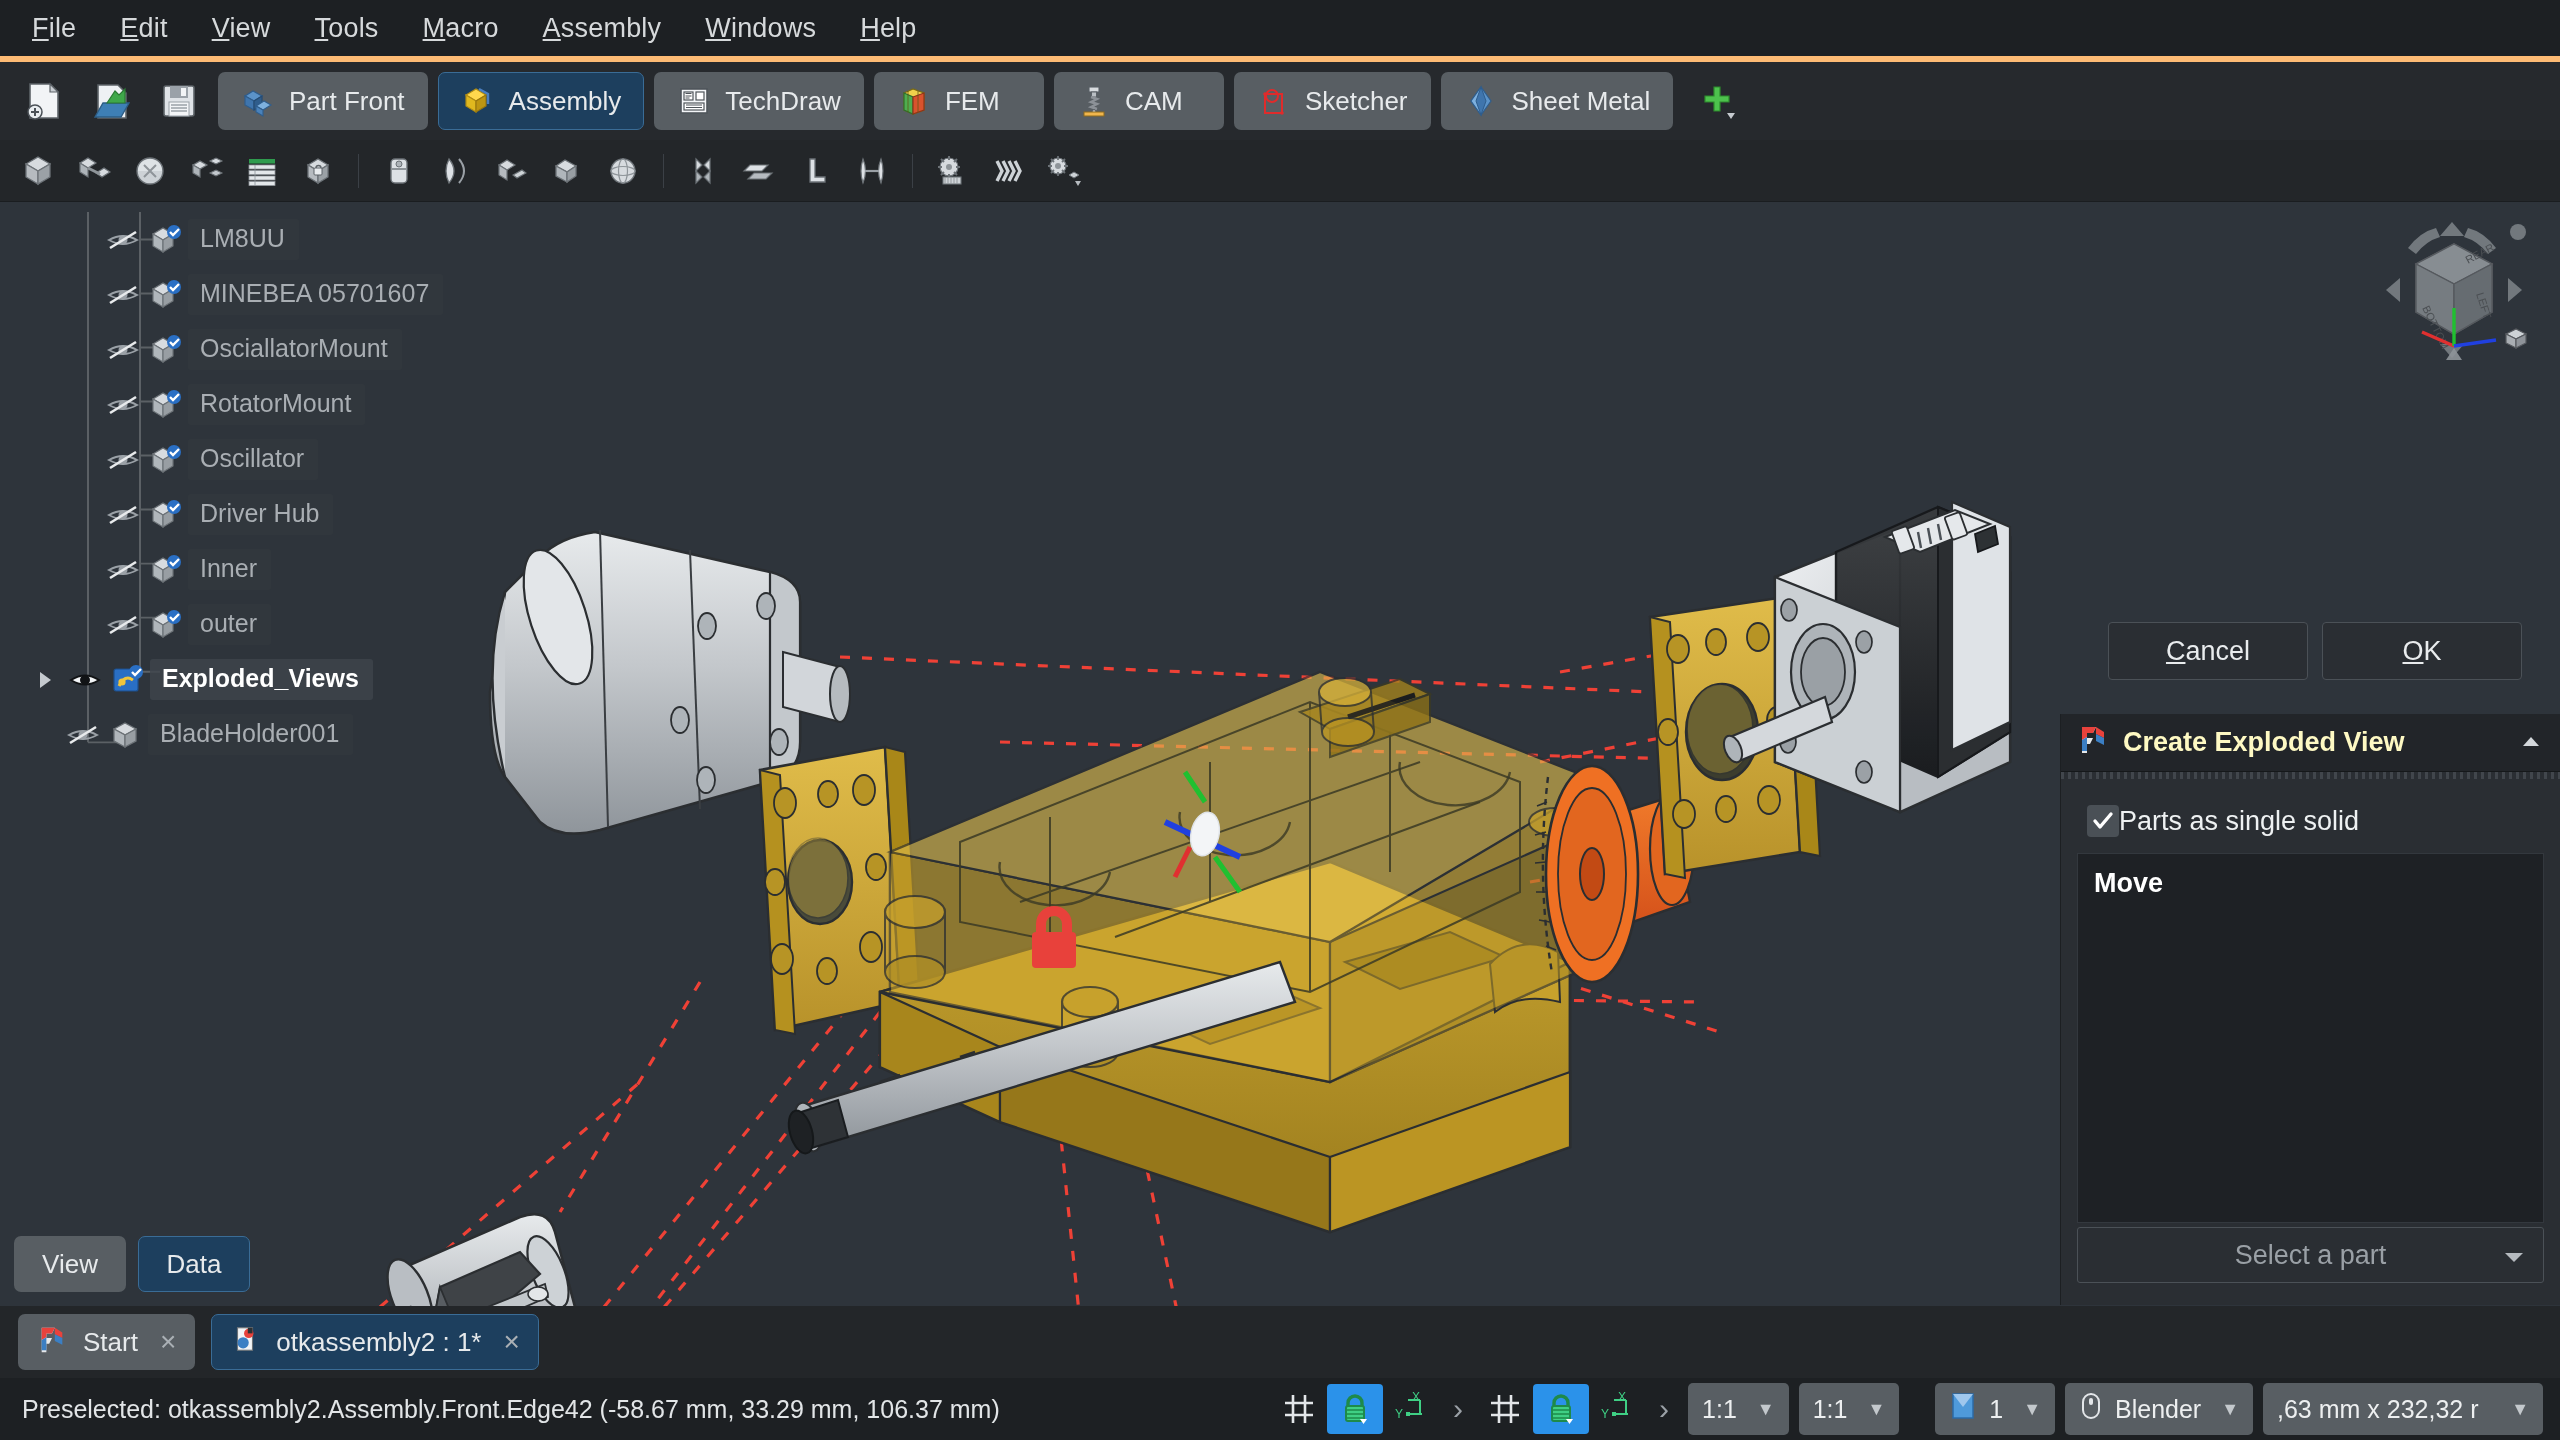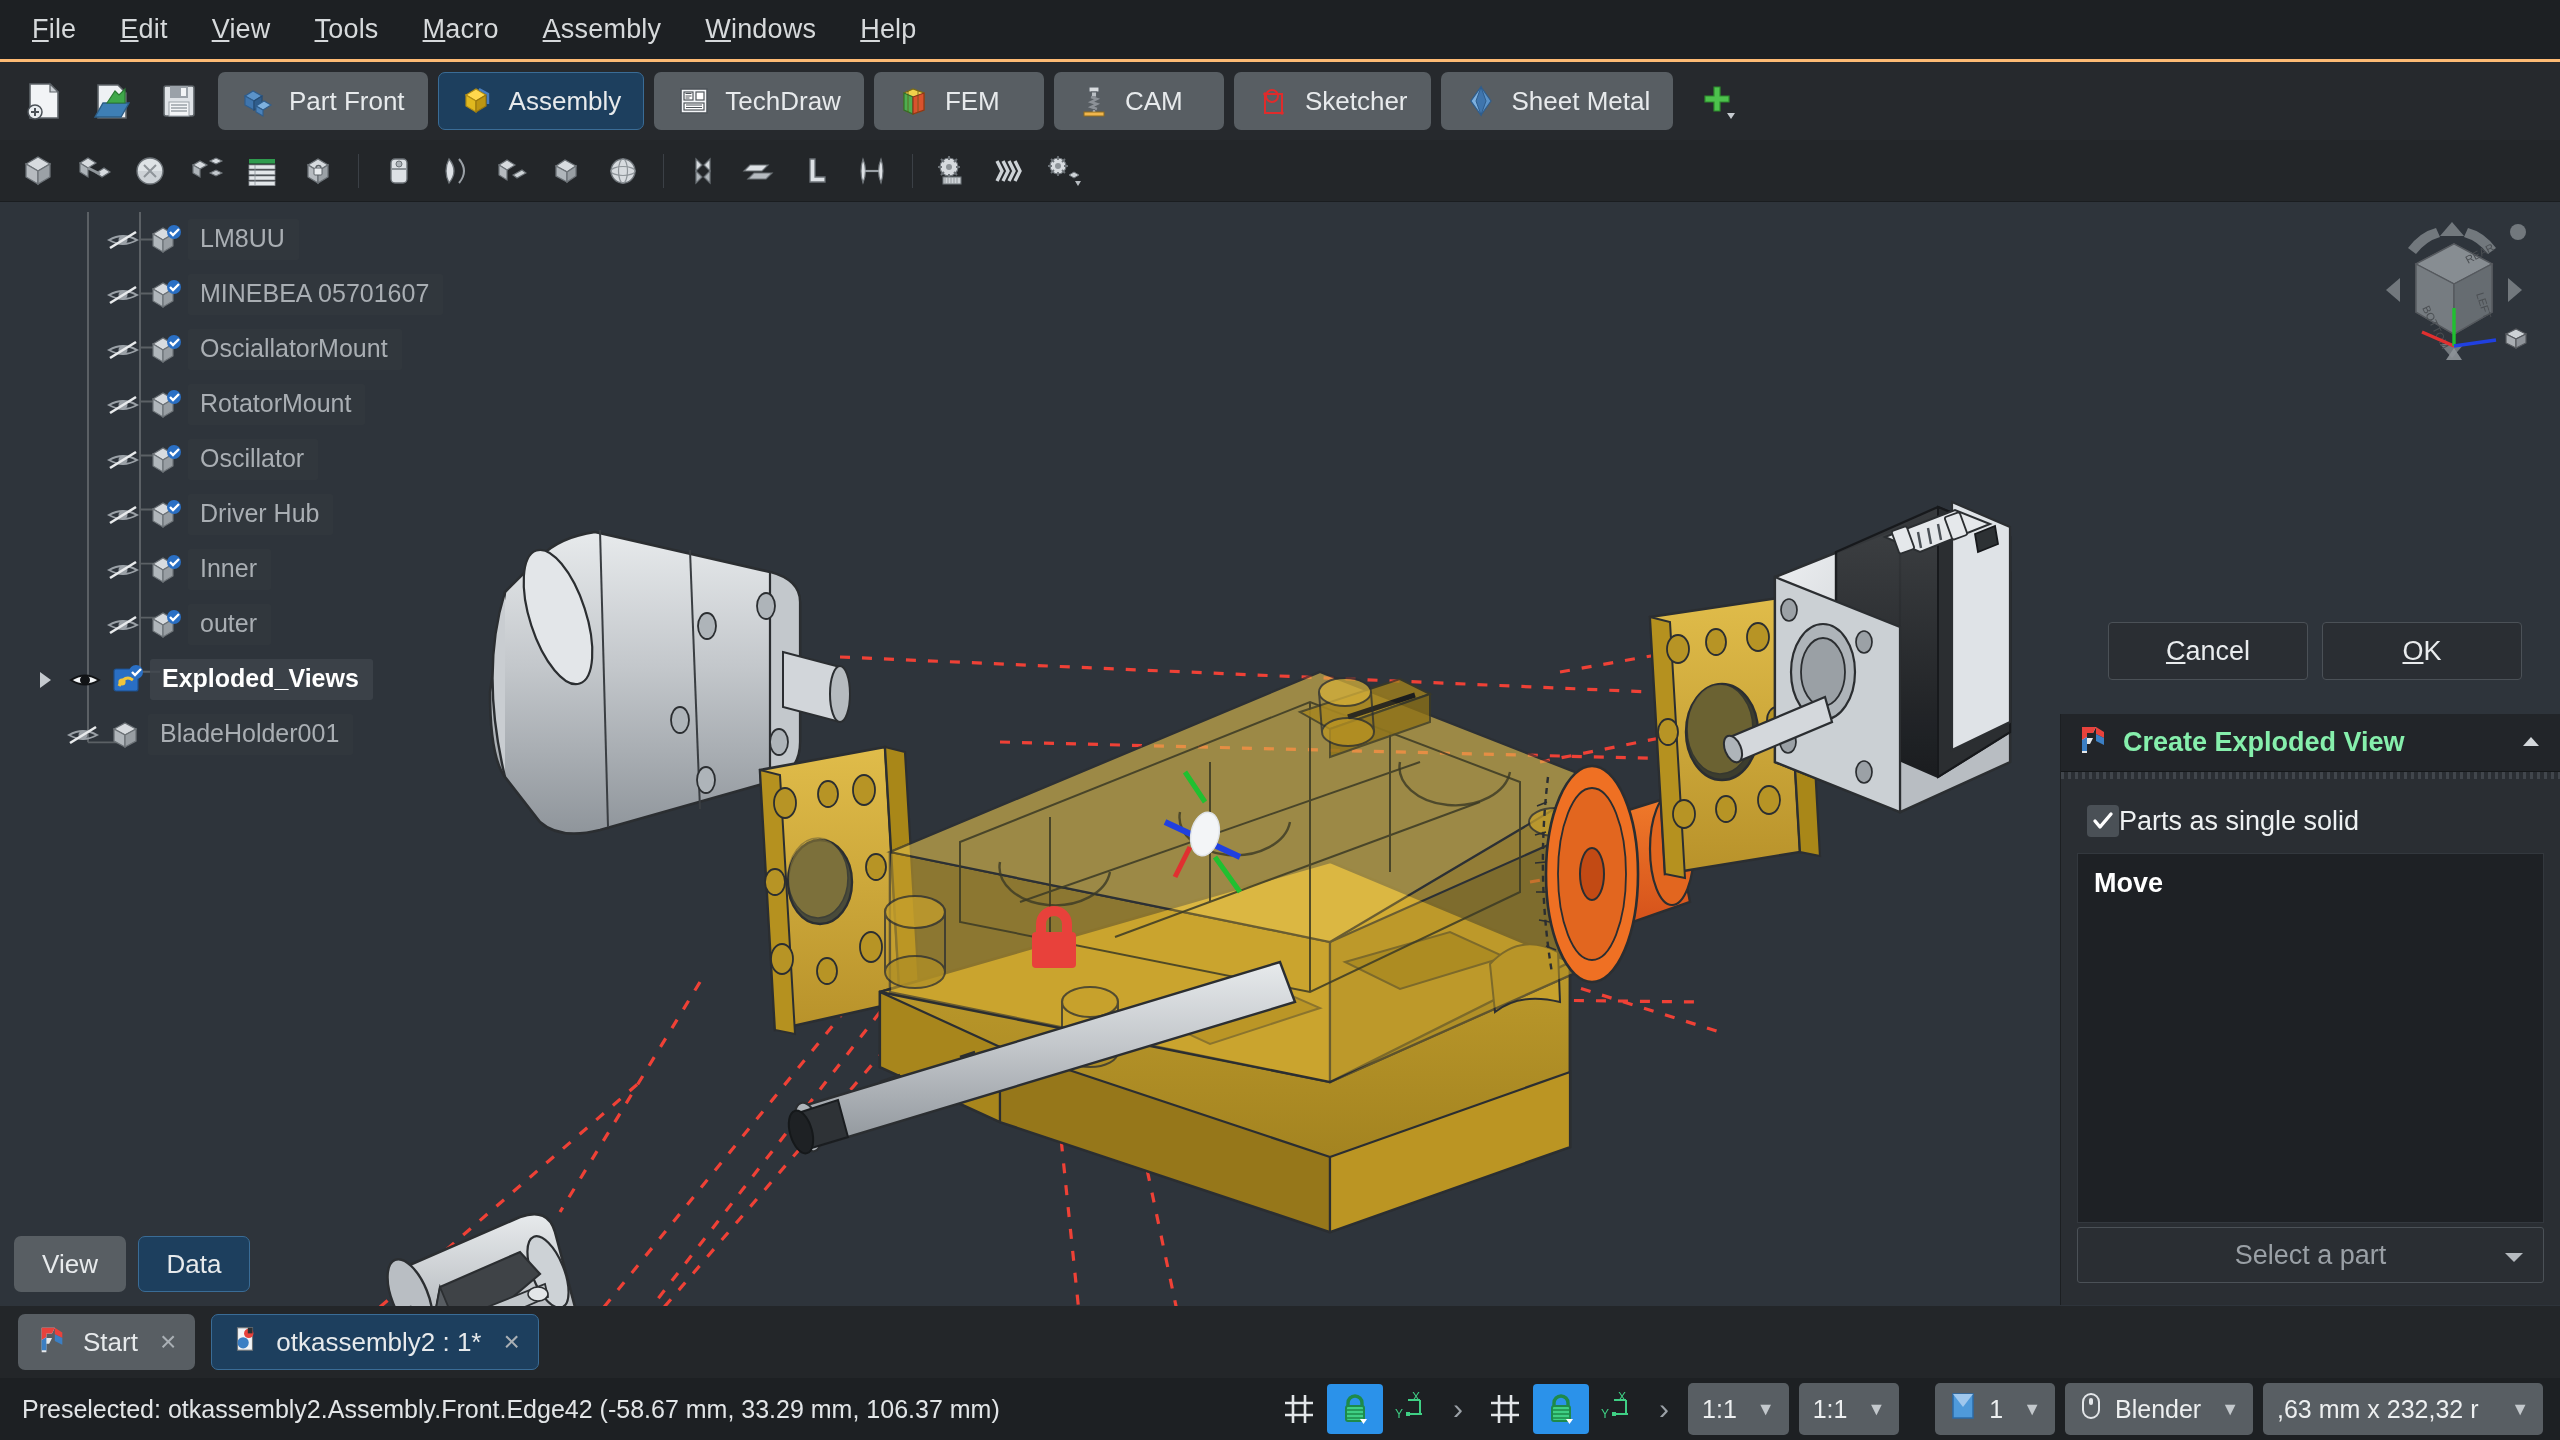--- a/index.html
+++ b/index.html
@@ -8,21 +8,21 @@
     background: #232629;
     font-family: "Liberation Sans", "DejaVu Sans", sans-serif;
     overflow: hidden;
     color: #d8dbdd;
   }
   #app { width: 2560px; height: 1440px; display: flex; flex-direction: column; position: relative; }
 
   
   .menubar {
     height: 62px; background: #1d2023; display: flex; align-items: center;
-    padding-left: 10px; flex: 0 0 62px; border-bottom: 3px solid #fdba74;
+    padding-left: 10px; flex: 0 0 62px; border-bottom: 6px solid #fdba74;
   }
   .menu-item {
     font-size: 27px; color: #d6d9db; padding: 6px 22px; cursor: default;
     letter-spacing: .2px;
   }
   .menu-item .mn { text-decoration: underline; }
 
   
   .wbbar {
     height: 78px; flex: 0 0 78px; background: #26292d; display: flex;
@@ -95,21 +95,21 @@
     align-items: center; justify-content: center; cursor: default;
   }
   .dlg-btn .mn { text-decoration: underline; }
 
   .dialog {
     position: absolute; right: 0px; top: 512px; width: 500px; background: #2a2e33;
     z-index: 40; border-left: 1px solid #1c1f22;
   }
   .dlg-title {
     height: 58px; background: #222529; display: flex; align-items: center;
-    padding: 0 16px; gap: 14px; font-size: 27px; font-weight: bold; color: #86efac;
+    padding: 0 16px; gap: 14px; font-size: 27px; font-weight: bold; color: #fef9c3;
     border-bottom: 1px solid #15181a;
   }
   .dlg-title .spacer { flex: 1; }
   .dlg-grip { height: 7px; background: repeating-linear-gradient(90deg,#41464c 0 3px,#2a2e33 3px 7px); }
   .dlg-body { padding: 20px 16px 22px 16px; }
   .chk-row { display: flex; align-items: center; margin: 6px 0 16px 10px; }
   .chk {
     width: 32px; height: 32px; background: #4a5056; border-radius: 4px;
     display: flex; align-items: center; justify-content: center; cursor: default;
   }

